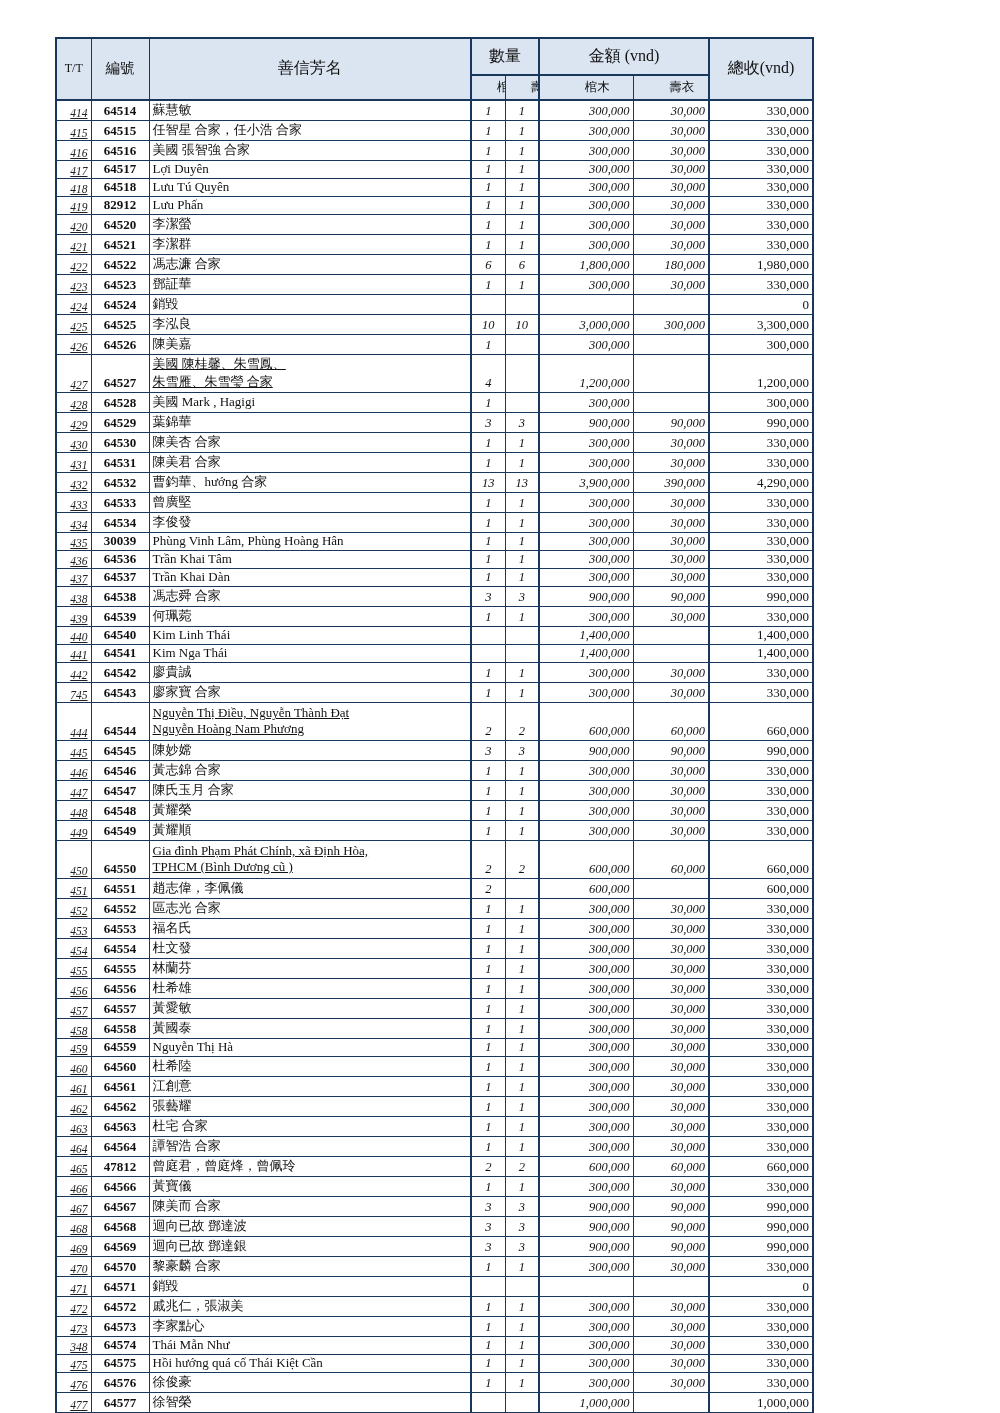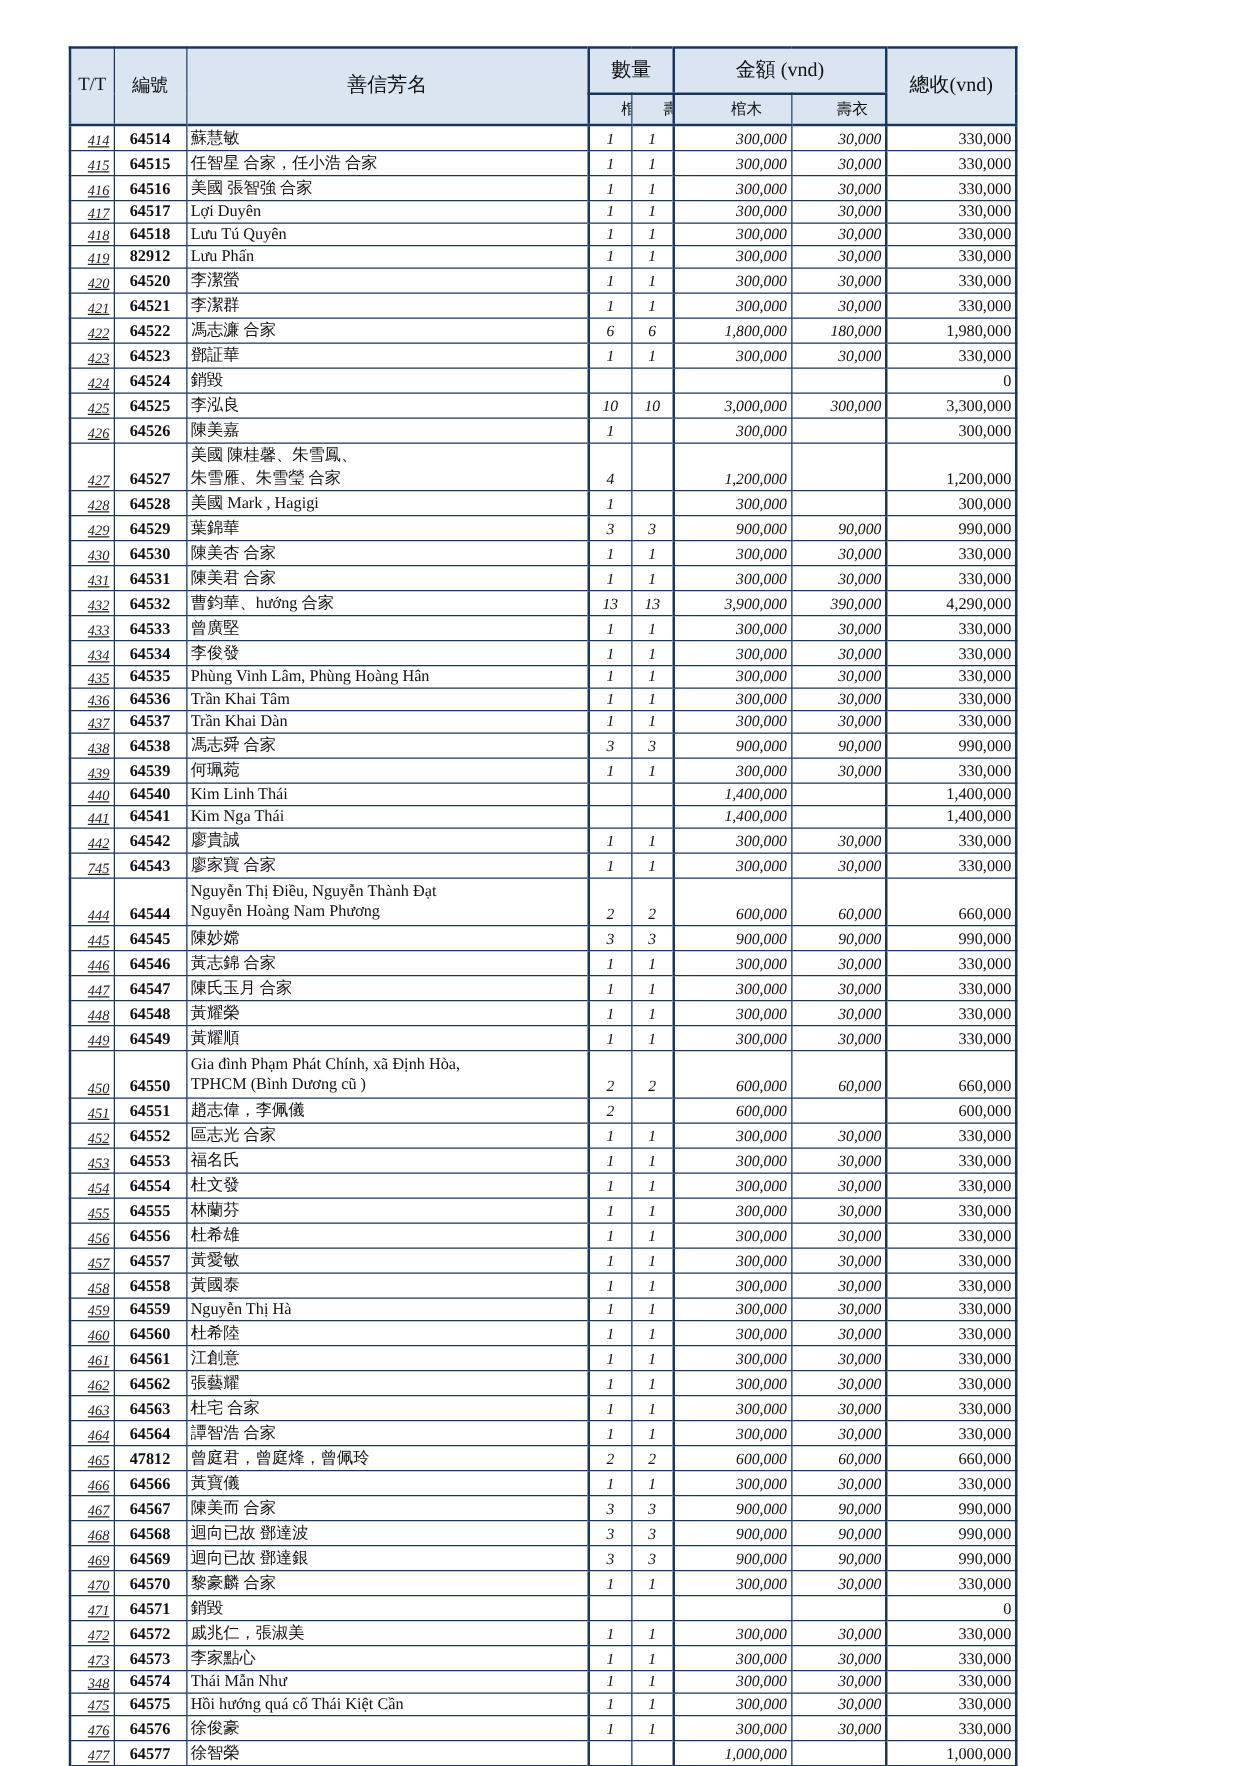--- a/index.html
+++ b/index.html
@@ -37,21 +37,21 @@
   .ledger thead th.span2{font-size:15px;}
   th.b-thick-l, td.b-thick-l{border-left:2px solid #17375d;}
   .ledger tbody tr{height:18px;}
   .ledger tbody tr.tall{height:38px;}
   td.tt{
     text-align:right;font-style:italic;font-size:11.5px;
     text-decoration:underline;color:#222;
   }
   td.code{text-align:center;font-weight:bold;font-size:13px;}
   td.name{text-align:left;font-size:13px;}
-  td.name .l2{display:block;}
+  td.name .l2{display:block;text-decoration:underline;}
   td.qty{text-align:center;font-style:italic;font-size:12.5px;}
   td.amt{text-align:right;font-style:italic;font-size:12.5px;}
   td.total{text-align:right;font-size:13px;}
 </style>
 </head>
 <body>
 
 <div class="page">
   <table class="ledger">
     <colgroup>
@@ -59,21 +59,21 @@
         <col style="width:58px">
         <col style="width:322px">
       <col style="width:34px">
         <col style="width:34px">
       <col style="width:94px">
         <col style="width:76px">
         <col style="width:104px">
     </colgroup>
     <thead>
       <tr class="h1">
-        <th rowspan="2" style="font-size:15px">T/T</th>
+        <th rowspan="2" style="font-size:12px">T/T</th>
         <th rowspan="2" style="font-size:14.5px">編號</th>
         <th rowspan="2">善信芳名</th>
         <th colspan="2" class="span2 b-thick-l">數量</th>
         <th colspan="2" class="span2 b-thick-l">金額 (vnd)</th>
         <th rowspan="2" class="b-thick-l">總收(vnd)</th>
       </tr>
       <tr class="h2">
         <th class="b-thick-l">棺木</th>
         <th>壽衣</th>
         <th class="b-thick-l">棺木</th>
@@ -289,21 +289,21 @@
           <td class="code">64534</td>
           <td class="name">李俊發</td>
           <td class="qty b-thick-l">1</td>
           <td class="qty">1</td>
           <td class="amt b-thick-l">300,000</td>
           <td class="amt">30,000</td>
           <td class="total b-thick-l">330,000</td>
         </tr>
         <tr>
           <td class="tt">435</td>
-          <td class="code">64535</td>
+          <td class="code">30039</td>
           <td class="name">Phùng Vinh Lâm, Phùng Hoàng Hân</td>
           <td class="qty b-thick-l">1</td>
           <td class="qty">1</td>
           <td class="amt b-thick-l">300,000</td>
           <td class="amt">30,000</td>
           <td class="total b-thick-l">330,000</td>
         </tr>
         <tr>
           <td class="tt">436</td>
           <td class="code">64536</td>

